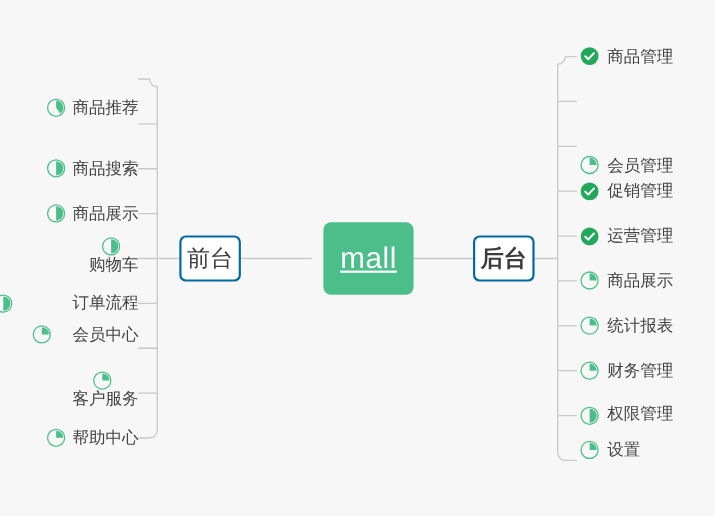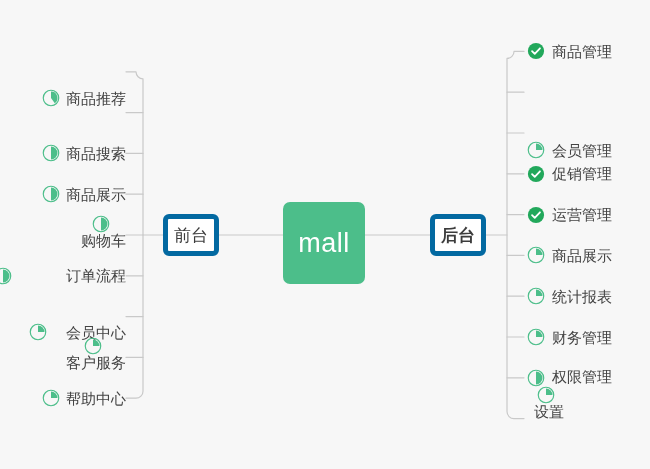--- a/index.html
+++ b/index.html
@@ -24,48 +24,49 @@
     left: 0;
     top: 0;
     width: 650px;
     height: 469px;
     pointer-events: none;
   }
 
   
   .root-node {
     position: absolute;
-    left: 283px;
+    left: 294px;
     top: 202px;
     width: 82px;
-    height: 82px;
+    height: 66px;
     background: #4cbe8a;
     border-radius: 7px;
     display: flex;
     align-items: center;
     justify-content: center;
     color: #ffffff;
     font-size: 27px;
     letter-spacing: 0.5px;
     line-height: 1;
+    text-decoration: underline;
   }
 
   
   .branch-node {
     position: absolute;
     top: 214px;
     width: 56px;
     height: 42px;
     background: #ffffff;
-    border: 5px solid #0369a1;
+    border: 2px solid #0369a1;
     border-radius: 6px;
     display: flex;
     align-items: center;
     justify-content: center;
-    font-size: 17px;
+    font-size: 21px;
     color: #3c3c3c;
     box-sizing: border-box;
   }
   .branch-left  { left: 163px; }
   .branch-right { left: 430px; font-weight: bold; }
 
   
   .leaf {
     position: absolute;
     height: 26px;
@@ -168,21 +169,21 @@
       </svg>
       <span class="leaf-label">购物车</span>
     </div>
     <div class="leaf leaf-left" style="top: 262.8px; gap: 48px;">
       <svg viewBox="0 0 20 20" class="icon">
         <circle cx="10" cy="10" r="8.6" fill="none" stroke="#4cbe8a" stroke-width="1.3"></circle>
         <path d="M 10 10 L 10 2.8 A 7.2 7.2 0 0 1 10 17.2 Z" fill="#4cbe8a"></path>
       </svg>
       <span class="leaf-label">订单流程</span>
     </div>
-    <div class="leaf leaf-left" style="top: 319px; gap: 13px;">
+    <div class="leaf leaf-left" style="top: 291px; gap: 13px;">
       <svg viewBox="0 0 20 20" class="icon">
         <circle cx="10" cy="10" r="8.6" fill="none" stroke="#4cbe8a" stroke-width="1.3"></circle>
         <path d="M 10 10 L 10 2.8 A 7.2 7.2 0 0 1 17.2 10 Z" fill="#4cbe8a"></path>
       </svg>
       <span class="leaf-label">会员中心</span>
     </div>
     <div class="leaf leaf-left" style="top: 344.4px; flex-direction: column;">
       <svg viewBox="0 0 20 20" class="icon">
         <circle cx="10" cy="10" r="8.6" fill="none" stroke="#4cbe8a" stroke-width="1.3"></circle>
         <path d="M 10 10 L 10 2.8 A 7.2 7.2 0 0 1 17.2 10 Z" fill="#4cbe8a"></path>
@@ -245,20 +246,20 @@
       </svg>
       <span class="leaf-label">财务管理</span>
     </div>
     <div class="leaf leaf-right" style="top: 364.8px; font-family: Liberation Serif, serif;">
       <svg viewBox="0 0 20 20" class="icon">
         <circle cx="10" cy="10" r="8.6" fill="none" stroke="#4cbe8a" stroke-width="1.3"></circle>
         <path d="M 10 10 L 10 2.8 A 7.2 7.2 0 0 1 10 17.2 Z" fill="#4cbe8a"></path>
       </svg>
       <span class="leaf-label">权限管理</span>
     </div>
-    <div class="leaf leaf-right" style="top: 386px; flex-direction: column;">
+    <div class="leaf leaf-right" style="top: 396px;">
       <svg viewBox="0 0 20 20" class="icon">
         <circle cx="10" cy="10" r="8.6" fill="none" stroke="#4cbe8a" stroke-width="1.3"></circle>
         <path d="M 10 10 L 10 2.8 A 7.2 7.2 0 0 1 17.2 10 Z" fill="#4cbe8a"></path>
       </svg>
       <span class="leaf-label">设置</span>
     </div>
   </div>
 
 </body></html>

